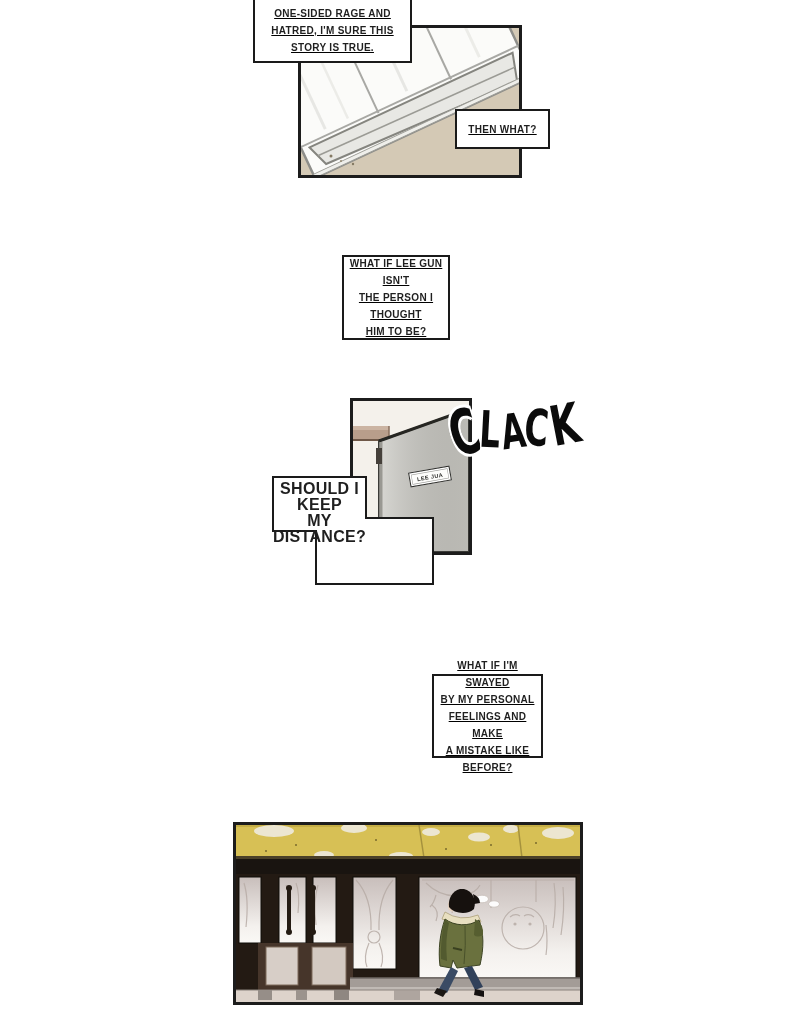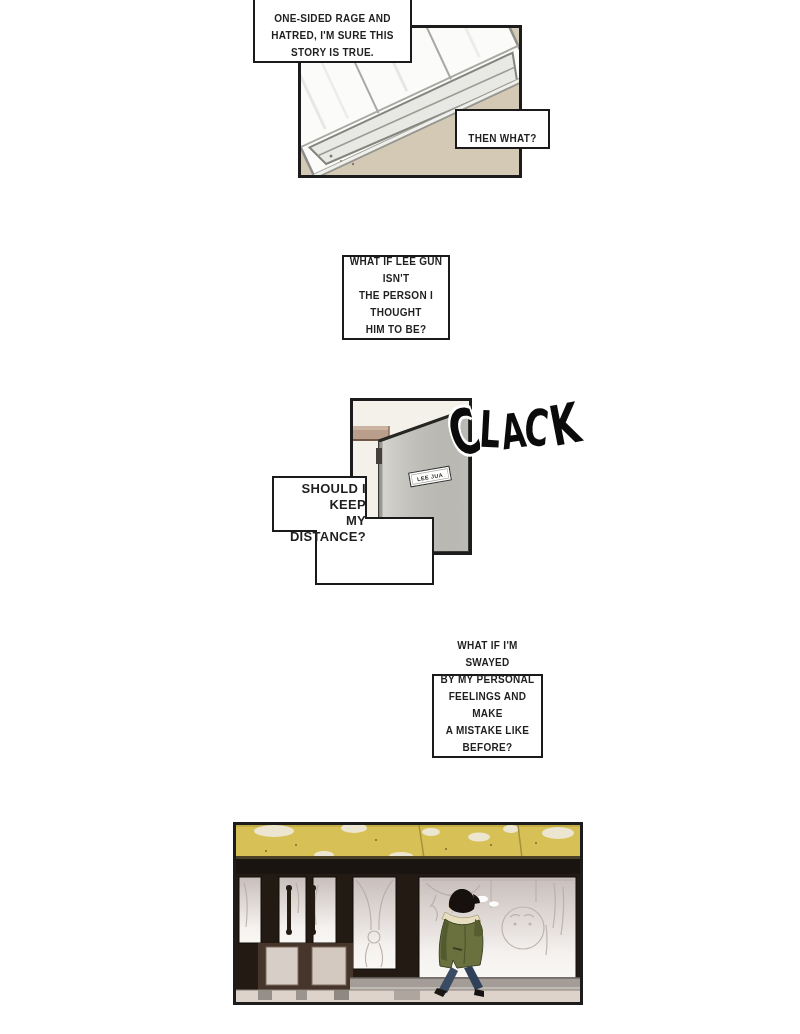--- a/index.html
+++ b/index.html
@@ -1,36 +1,36 @@
 <!DOCTYPE html>
 <html><head>
 <meta charset="utf-8">
 <style>
   html,body{margin:0;padding:0;}
   body{width:800px;height:1034px;position:relative;background:#ffffff;overflow:hidden;
        font-family:"Liberation Sans",sans-serif;}
   
   .tb{position:absolute;background:#ffffff;border:2px solid #1a1a1a;
-      display:flex;align-items:flex-end;justify-content:center;box-sizing:border-box;}
+      display:flex;align-items:center;justify-content:center;box-sizing:border-box;text-decoration:underline;}
   .tb span{white-space:pre-line;text-align:center;font-weight:bold;font-size:10px;
       line-height:17px;letter-spacing:.3px;color:#1f1f1f;}
   
   .panel{position:absolute;border:3px solid #1c1c1c;box-sizing:border-box;overflow:hidden;background:#fff;}
   #panel-window{left:298px;top:25px;width:224px;height:153px;background:#d4c9b5;}
   #panel-door{left:350px;top:398px;width:122px;height:157px;background:#f4f1eb;}
   #panel-street{left:233px;top:822px;width:350px;height:183px;background:#231a13;}
   
   #tb1{left:253px;top:0;width:159px;height:63px;border-top:none;}
   #tb2{left:455px;top:109px;width:95px;height:40px;}
   #tb3{left:342px;top:255px;width:108px;height:85px;}
   #tb6{left:432px;top:674px;width:111px;height:84px;}
   
   #merged{left:271px;top:475px;width:165px;height:112px;position:absolute;}
   .mtxt{position:absolute;display:flex;align-items:center;justify-content:center;}
-  .mtxt span{white-space:pre-line;text-align:right;font-weight:bold;font-size:13px;
+  .mtxt span{white-space:pre-line;text-align:center;font-weight:bold;font-size:16px;
       line-height:16px;letter-spacing:.3px;color:#1f1f1f;margin-top:17px;}
   #mtxtA{left:2px;top:2px;width:93px;height:54px;}
   #mtxtB{left:45px;top:43px;width:117px;height:66px;}
   
   #sfx-clack{left:450px;top:400px;width:120px;height:80px;position:absolute;display:flex;
       align-items:flex-start;transform:rotate(-5deg);font-family:"DejaVu Sans",sans-serif;
       font-weight:900;color:#0b0b0b;}
   #sfx-clack span{display:inline-block;margin:0 -3px;
       text-shadow:2px 0 0 #fff,-2px 0 0 #fff,0 2px 0 #fff,0 -2px 0 #fff,
                   2px 2px 0 #fff,-2px -2px 0 #fff,2px -2px 0 #fff,-2px 2px 0 #fff;}

